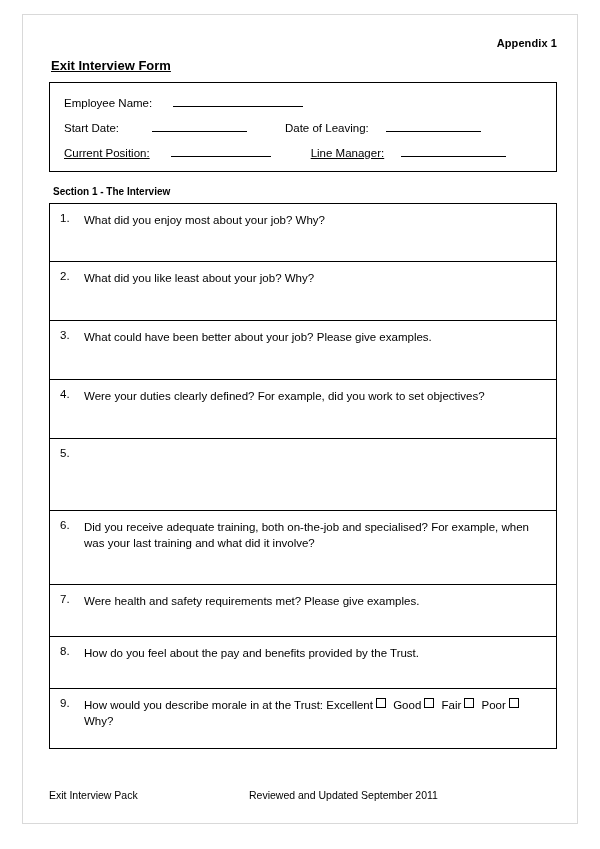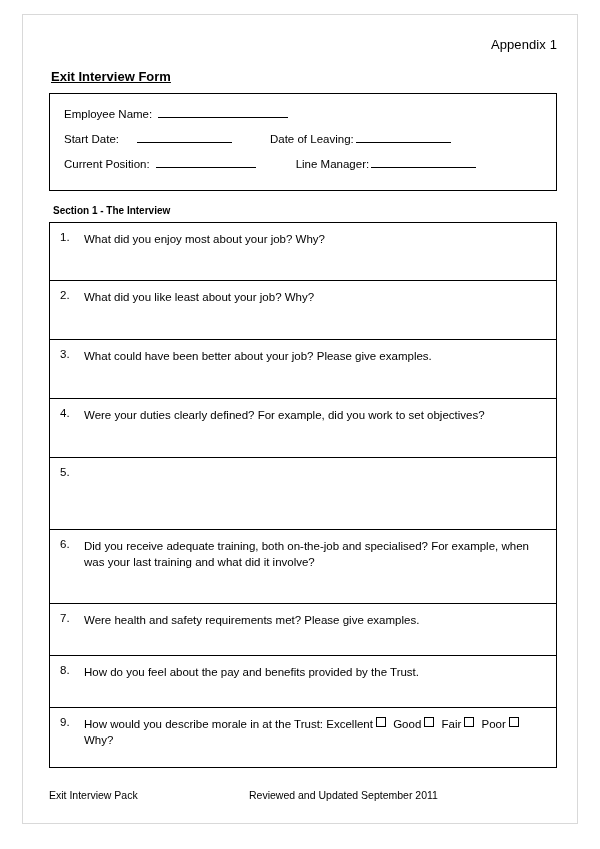--- a/index.html
+++ b/index.html
@@ -26,49 +26,50 @@
     box-sizing: border-box;
   }
   .inner {
     position: absolute;
     left: 26px;
     top: 22px;
     width: 508px;
   }
   .appendix {
     text-align: right;
-    font-size: 13px;
-    font-weight: normal;
+    font-size: 11px;
+    font-weight: bold;
     letter-spacing: 0.1px;
-    margin-bottom: 17px;
+    margin-bottom: 9px;
   }
   .form-title {
     font-size: 13px;
     font-weight: bold;
     margin: 0 0 9px 2px;
     text-decoration: underline;
   }
   
   .details-box {
     border: 1px solid #000;
     box-sizing: border-box;
     padding: 13px 0 12px 0;
   }
   .details-row {
     display: flex;
     align-items: baseline;
     font-size: 11.5px;
     padding: 0 0 0 14px;
     margin-bottom: 12px;
   }
-  .details-row:last-child { margin-bottom: 8px; }
+  .details-row:last-child { margin-bottom: 0; text-decoration: underline; }
   .field {
     display: flex;
     align-items: baseline;
     white-space: nowrap;
+    gap: 15px;
   }
   .field-label { font-size: 11.5px; }
   .rule {
     display: inline-block;
     border-bottom: 1px solid #000;
     height: 10px;
     margin-left: 6px;
   }
   .rule.w-name   { width: 130px; }
   .rule.w-start  { width: 95px;  margin-left: 18px; }

